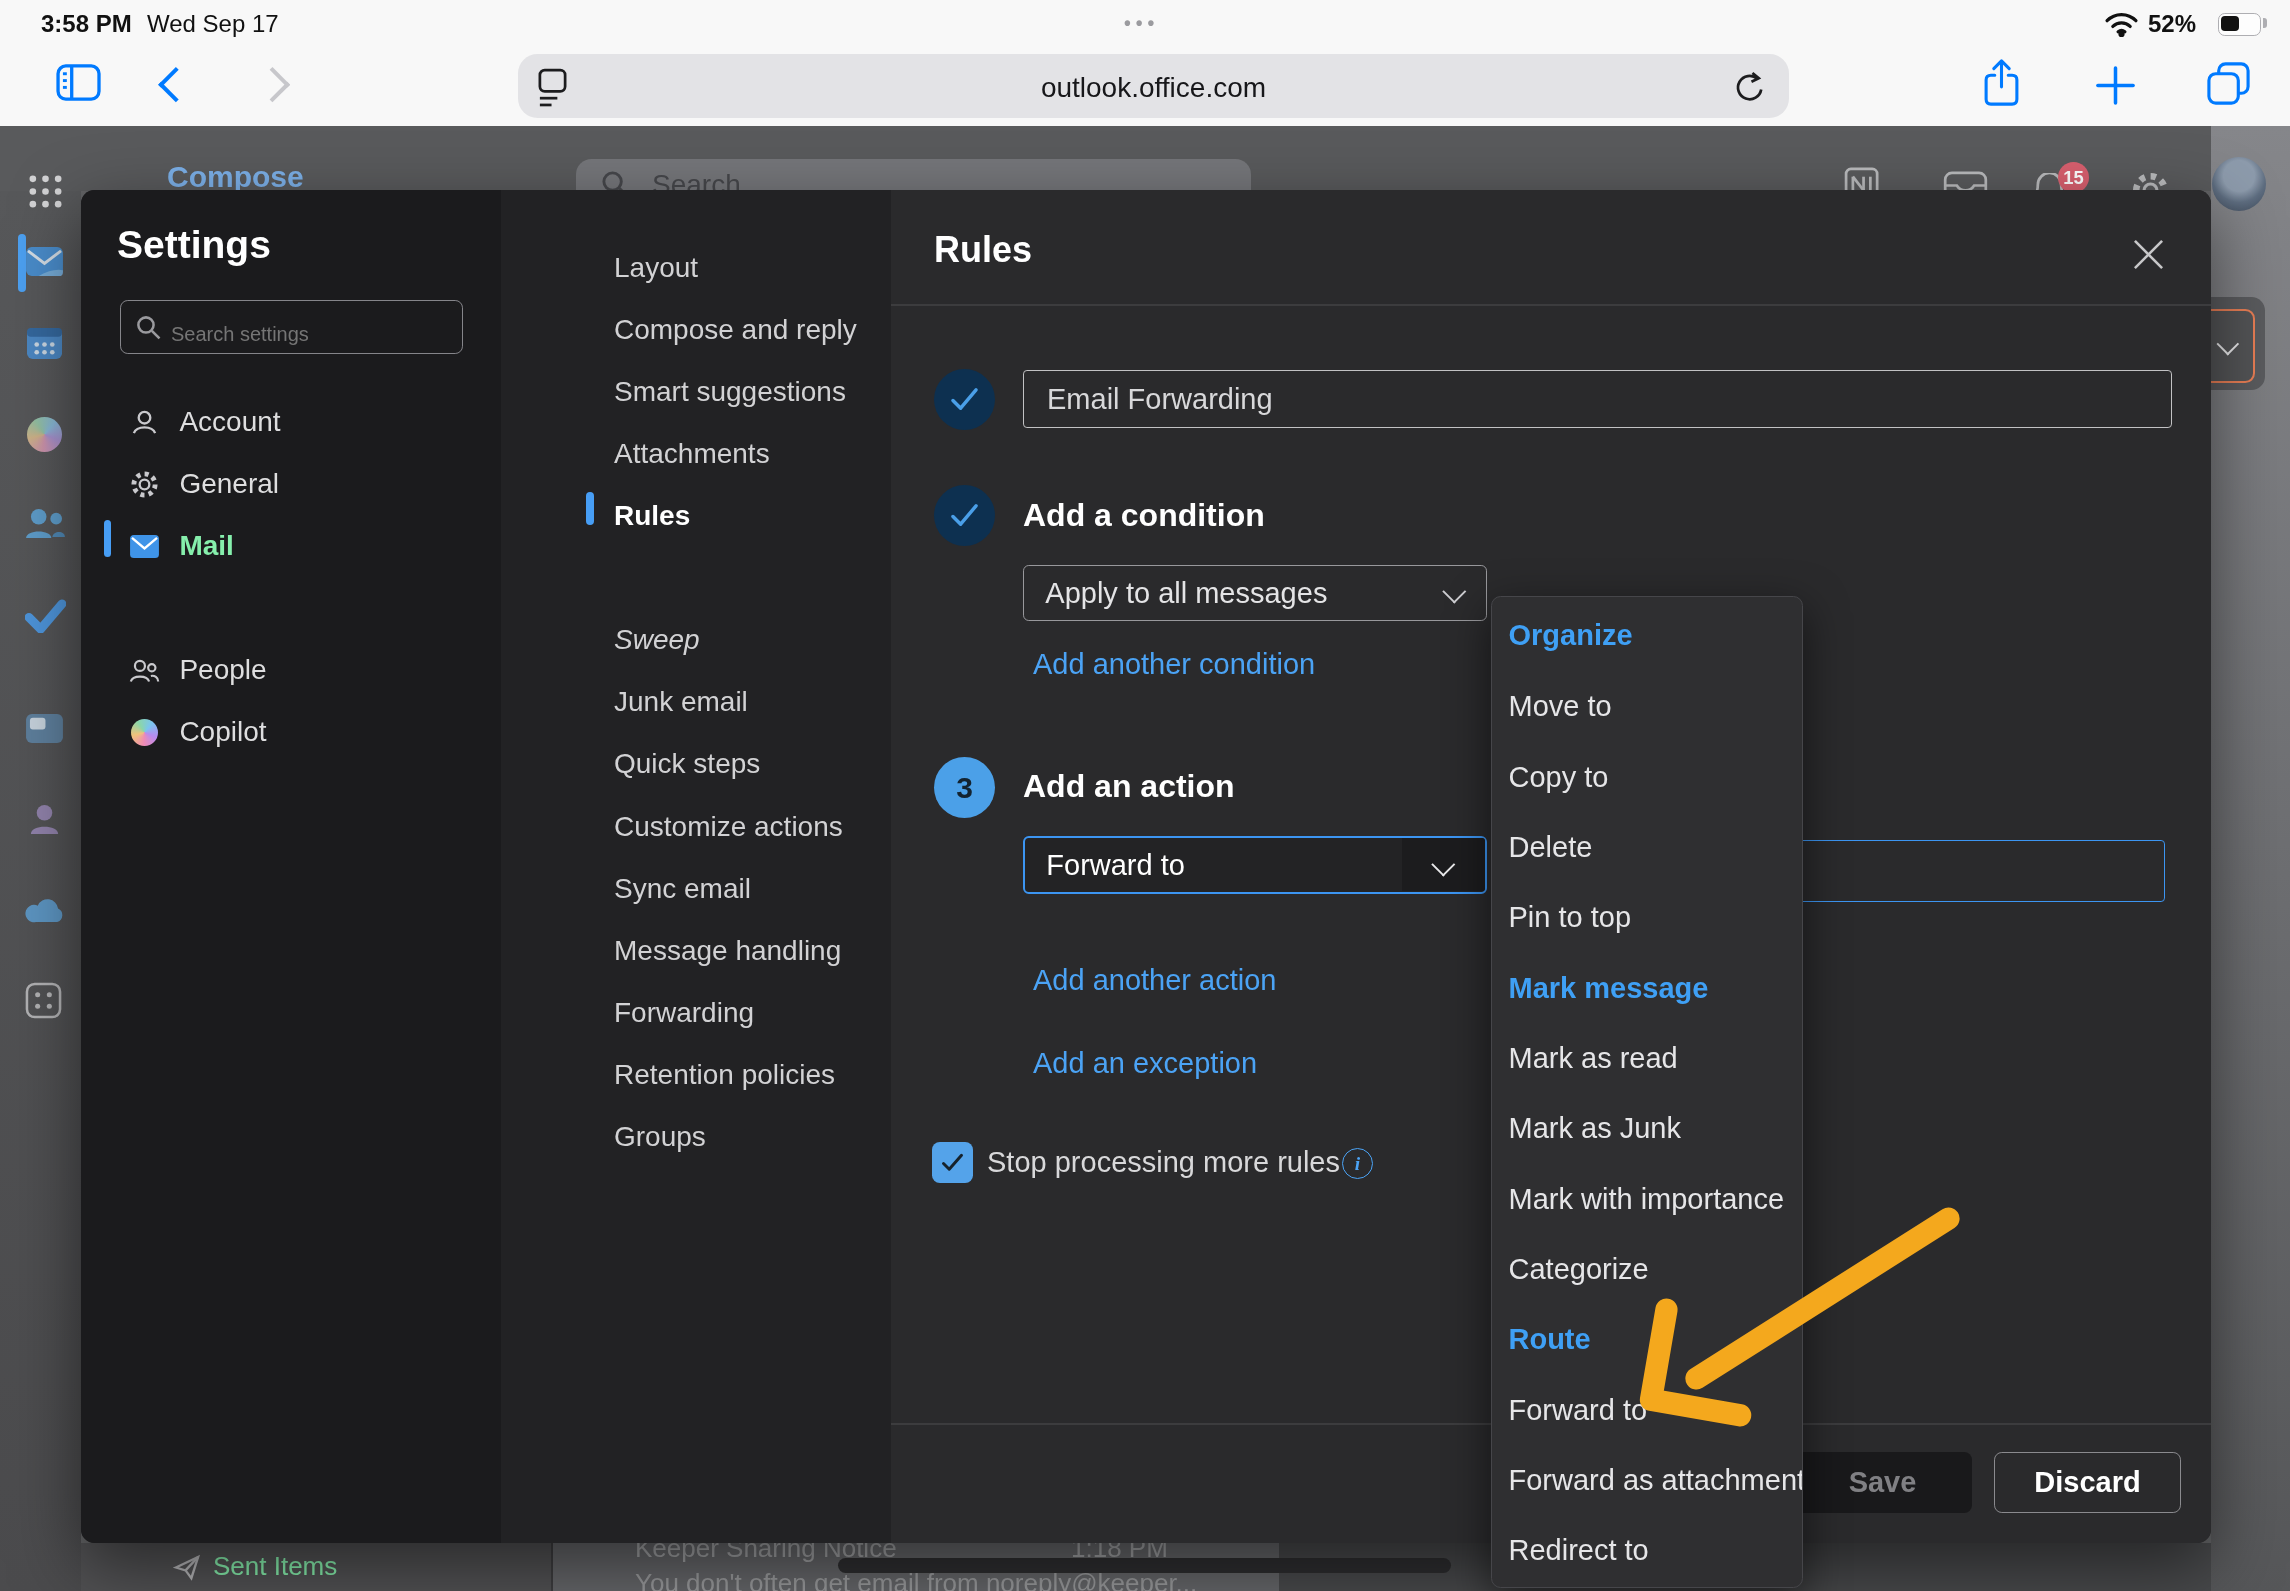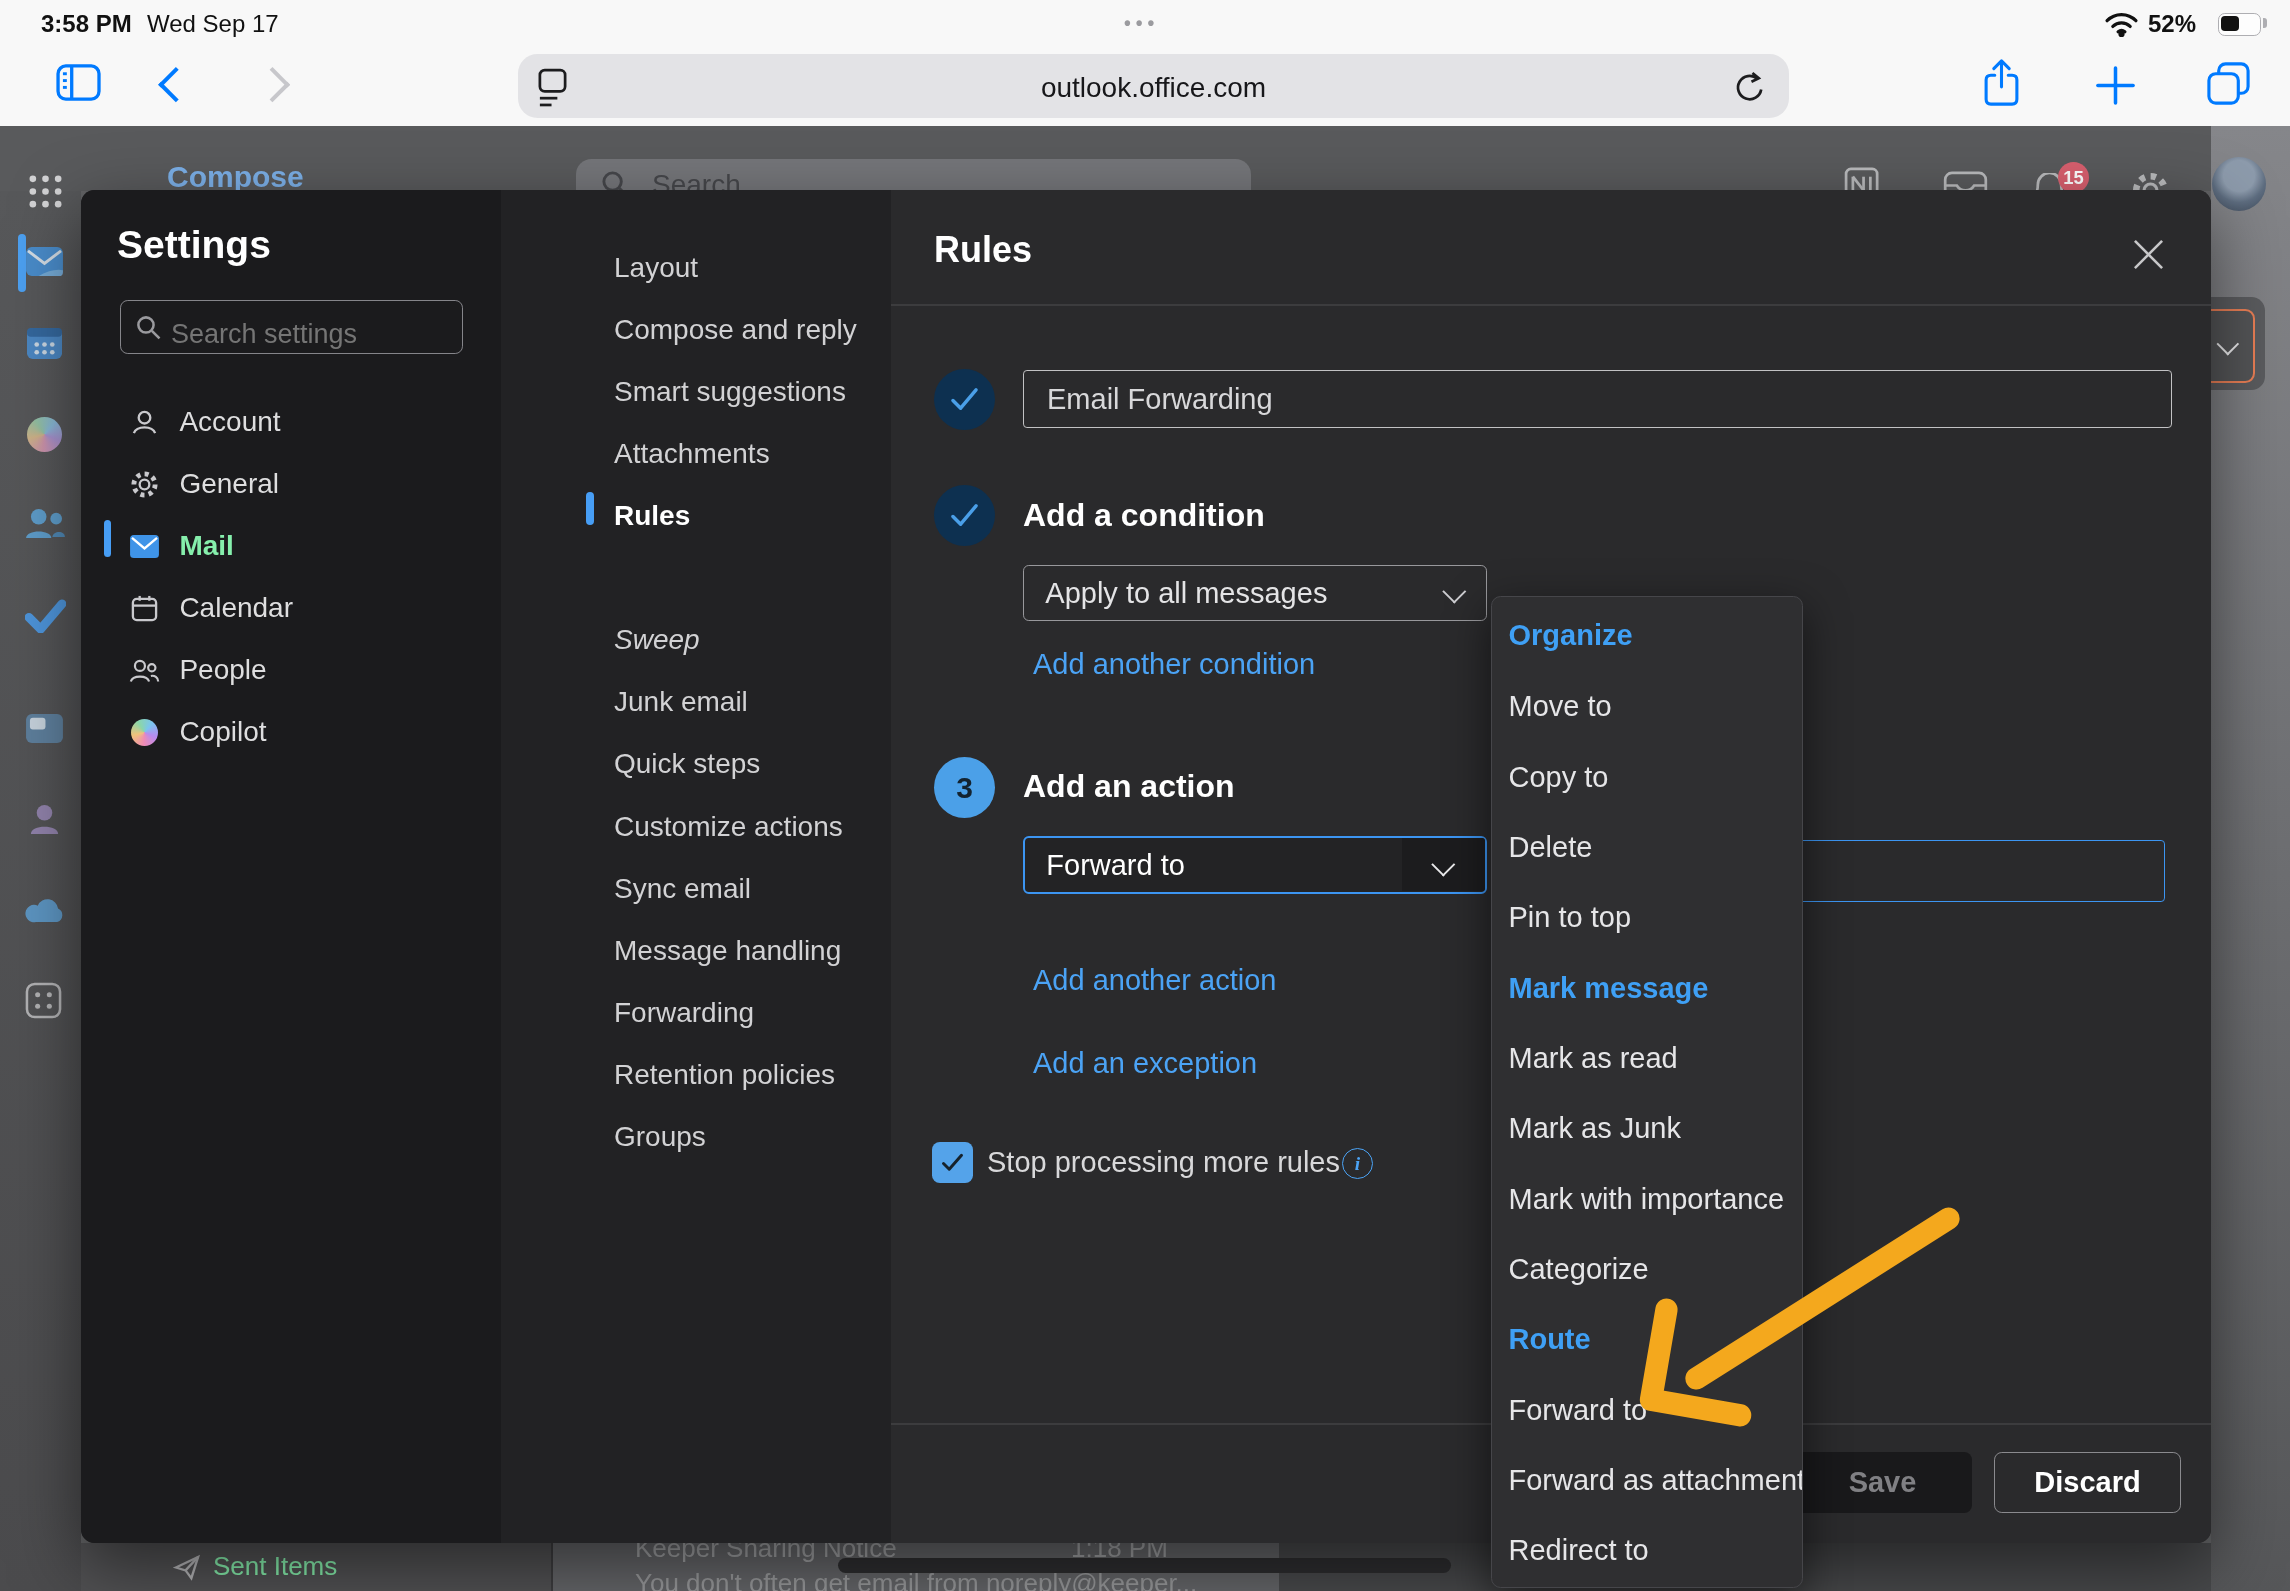--- a/index.html
+++ b/index.html
@@ -45,21 +45,21 @@
   
   .sliver-wrap{left:2195px;top:297px;width:70px;height:93px;border-radius:13.6px;background:#5a5b5e;z-index:5;}
   .sliver-box{left:2195px;top:309px;width:56px;height:70px;border-radius:9.7px;border:2.9px solid #e87e55;background:#535456;z-index:5;}
   .sliver-chev{left:2220px;top:336px;width:13.6px;height:13.6px;border-right:2.9px solid #e8e8ea;border-bottom:2.9px solid #e8e8ea;transform:rotate(45deg);z-index:6;}
   
   .modal{left:81px;top:190px;width:2130px;height:1353px;border-radius:13.6px;overflow:hidden;z-index:10;
          box-shadow:0 23px 68px rgba(0,0,0,.5);background:#2a2a2c;}
   .sp{left:0;top:0;width:420px;height:1353px;background:#1b1b1d;border-right:1px solid #353537;}
   .sp-title{left:36px;top:33px;font-size:39px;font-weight:600;color:#fff;}
   .sp-search{left:39px;top:110px;width:343px;height:54px;border:1.5px solid #85858a;border-radius:7.8px;background:transparent;
-             color:#e6e6e8;font-size:27px;padding:14px 0 0 50px;outline:none;font-family:"Liberation Sans",sans-serif;box-sizing:border-box;}
+             color:#e6e6e8;font-size:20px;padding:14px 0 0 50px;outline:none;font-family:"Liberation Sans",sans-serif;box-sizing:border-box;}
   .s-item{left:0;width:420px;height:47px;position:absolute;display:flex;align-items:center;padding-left:48px;box-sizing:border-box;cursor:pointer;}
   .s-item .s-icon{width:31px;height:31px;display:inline-flex;align-items:center;justify-content:center;color:#c9c9cd;}
   .s-item .s-label{margin-left:19.4px;font-size:28px;color:#dededf;}
   .s-item.selected .s-label{color:#86efac;font-weight:700;}
   .s-item.selected::before{content:"";position:absolute;left:23px;top:4.9px;width:6.8px;height:37px;border-radius:3.9px;background:#479ef5;}
   .mid{left:420px;top:0;width:390px;height:1353px;background:#222224;border-right:1px solid #353537;}
   .n-item{left:0;width:390px;height:47px;position:absolute;display:flex;align-items:center;padding-left:113px;box-sizing:border-box;cursor:pointer;}
   .n-item .n-label{font-size:28px;color:#d2d2d4;white-space:nowrap;}
   .n-item.selected .n-label{color:#fff;font-weight:700;}
   .n-item.selected::before{content:"";position:absolute;left:85px;top:6.8px;width:7.8px;height:33px;border-radius:3.9px;background:#479ef5;}
@@ -293,31 +293,20 @@
         </div>
       <div class="s-item selected" style="top: 325px; height: 62px;">
           <span class="s-icon">
           <svg width="31" height="25" viewBox="0 0 32 26">
             <rect x="1" y="1" width="30" height="24" rx="4" fill="#3f94e8"></rect>
             <path d="M3 4 L16 15 L29 4" fill="none" stroke="#fff" stroke-width="2.4"></path>
           </svg>
         </span>
           <span class="s-label">Mail</span>
         </div>
-      <div class="s-item" style="top: 387px; height: 62px;">
-          <span class="s-icon">
-          <svg width="29" height="29" viewBox="0 0 30 30" fill="none" stroke="currentColor" stroke-width="2.4">
-            <rect x="3" y="5" width="24" height="22" rx="4"></rect>
-            <line x1="3" y1="12" x2="27" y2="12"></line>
-            <line x1="10" y1="2" x2="10" y2="7"></line>
-            <line x1="20" y1="2" x2="20" y2="7"></line>
-          </svg>
-        </span>
-          <span class="s-label">Calendar</span>
-        </div>
       <div class="s-item" style="top: 449px; height: 62px;">
           <span class="s-icon">
           <svg width="33" height="27" viewBox="0 0 34 28" fill="none" stroke="currentColor" stroke-width="2.4">
             <circle cx="12" cy="9" r="5.5"></circle>
             <path d="M2 26 c2 -7 18 -7 20 0"></path>
             <circle cx="25" cy="11" r="4"></circle>
             <path d="M24 20 c4 -1 8 2 8 6"></path>
           </svg>
         </span>
           <span class="s-label">People</span>

